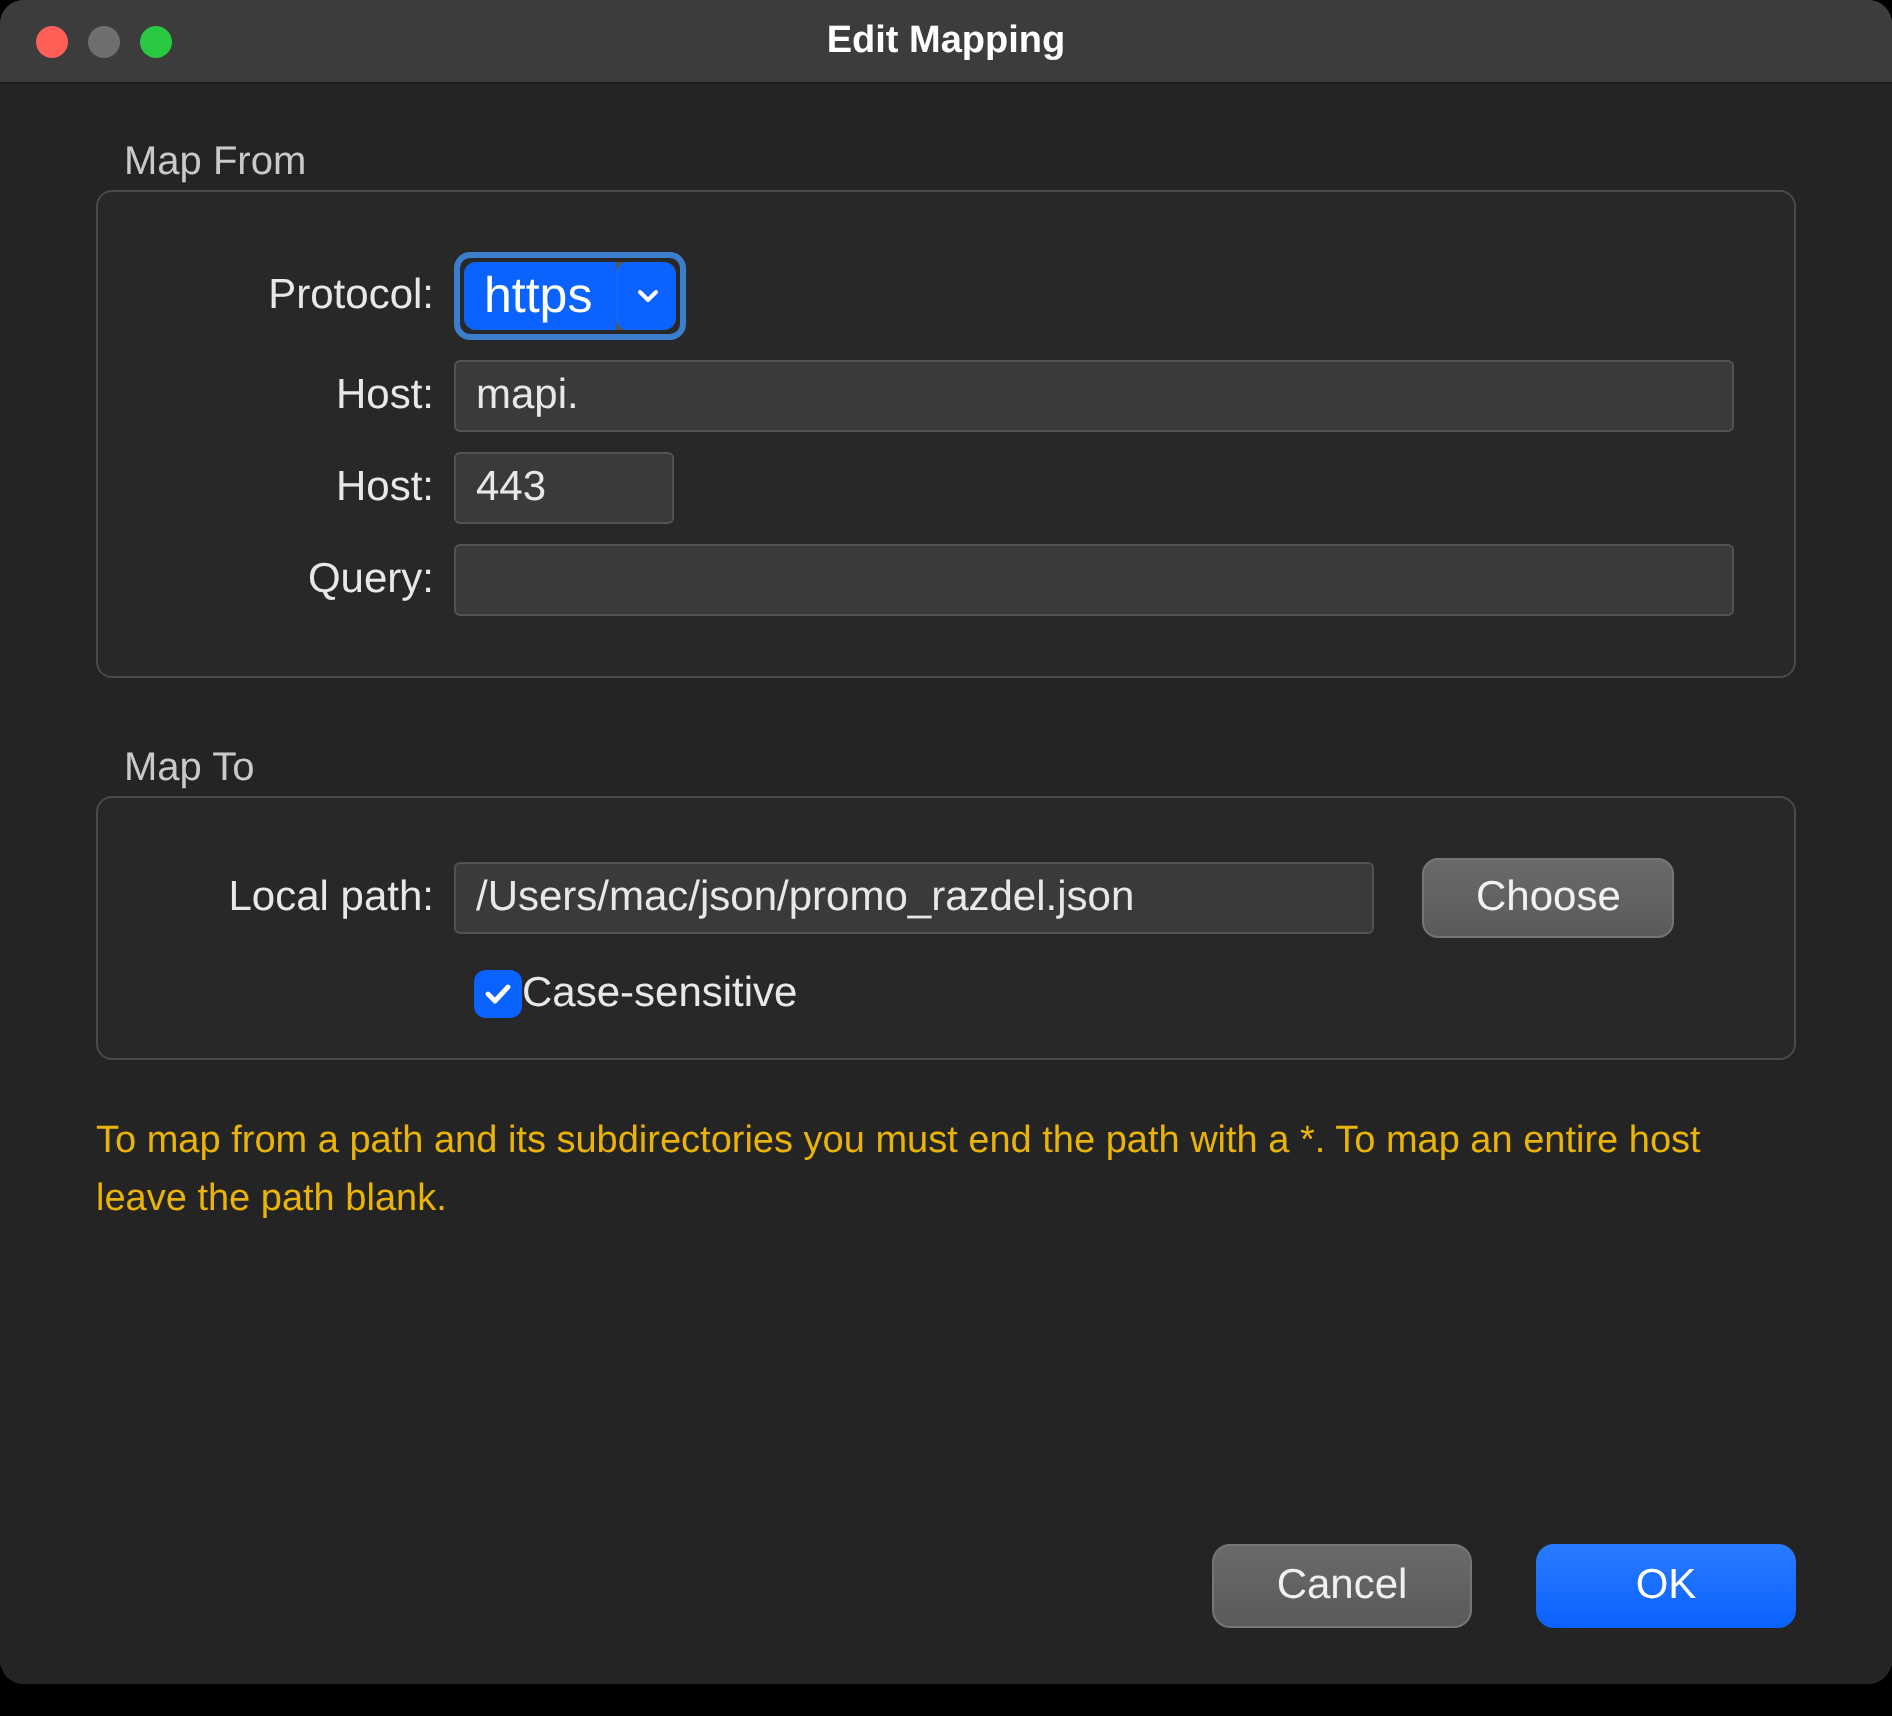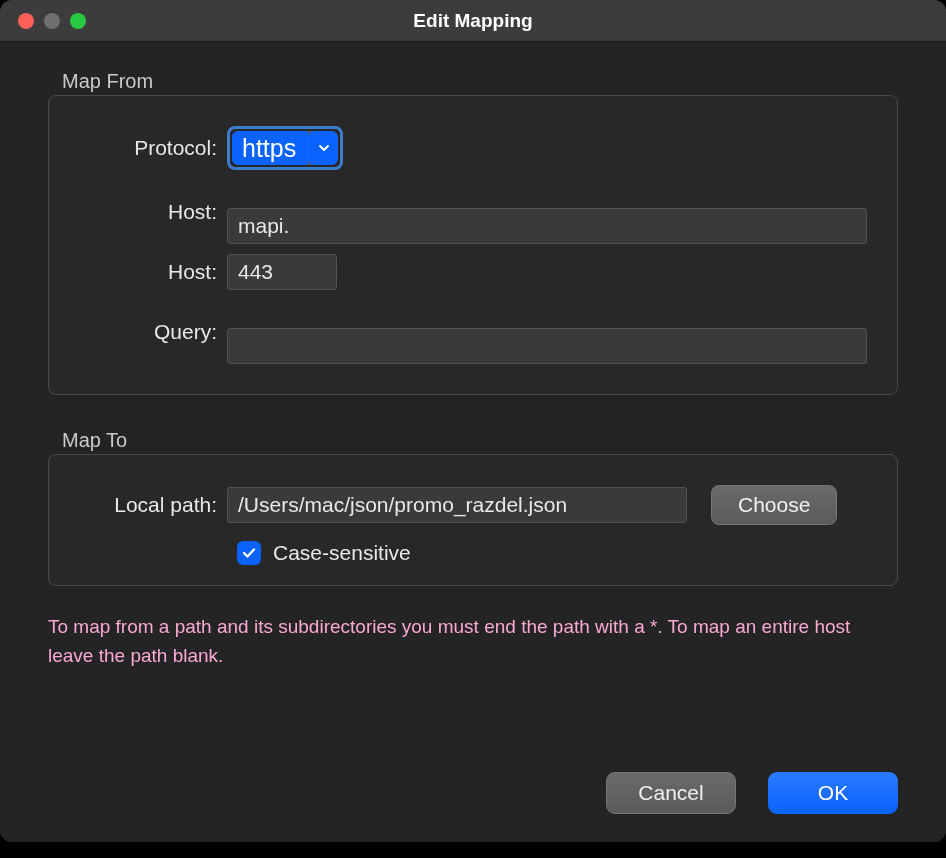--- a/index.html
+++ b/index.html
@@ -115,58 +115,57 @@
     .text-input {
       height: 36px;
       background: #3a3a3a;
       border: 1px solid #525252;
       border-radius: 3px;
       color: #e8e8e8;
       font-size: 21px;
       padding: 0 10px;
       outline: none;
     }
-    .text-input.wide { width: 640px; margin-top: 28px; }
+    .text-input.wide { width: 640px; }
     .text-input.port { width: 110px; }
     .text-input.local { width: 460px; }
     .choose-btn {
       margin-left: 24px;
       height: 40px;
       padding: 0 26px;
       background: linear-gradient(#6a6a6a,#5a5a5a);
       border: 1px solid #767676;
       border-radius: 8px;
       color: #f2f2f2;
       font-size: 21px;
       cursor: pointer;
     }
     .checkbox-row {
       display: flex;
       align-items: center;
       margin-top: 16px;
       margin-left: 182px;
-      gap: 12px;
     }
     .mac-checkbox {
       width: 24px;
       height: 24px;
       background: #0a62ff;
       border-radius: 6px;
       display: flex;
       align-items: center;
       justify-content: center;
       cursor: pointer;
     }
     .mac-checkbox svg { width: 16px; height: 16px; }
     .checkbox-label {
       color: #e8e8e8;
       font-size: 21px;
     }
     .hint {
-      color: #f9a8d4;
+      color: #eab308;
       font-size: 19px;
       line-height: 1.55;
       margin-top: 26px;
     }
     .spacer { flex: 1; }
     .footer {
       display: flex;
       justify-content: flex-end;
       gap: 32px;
       padding-top: 28px;

